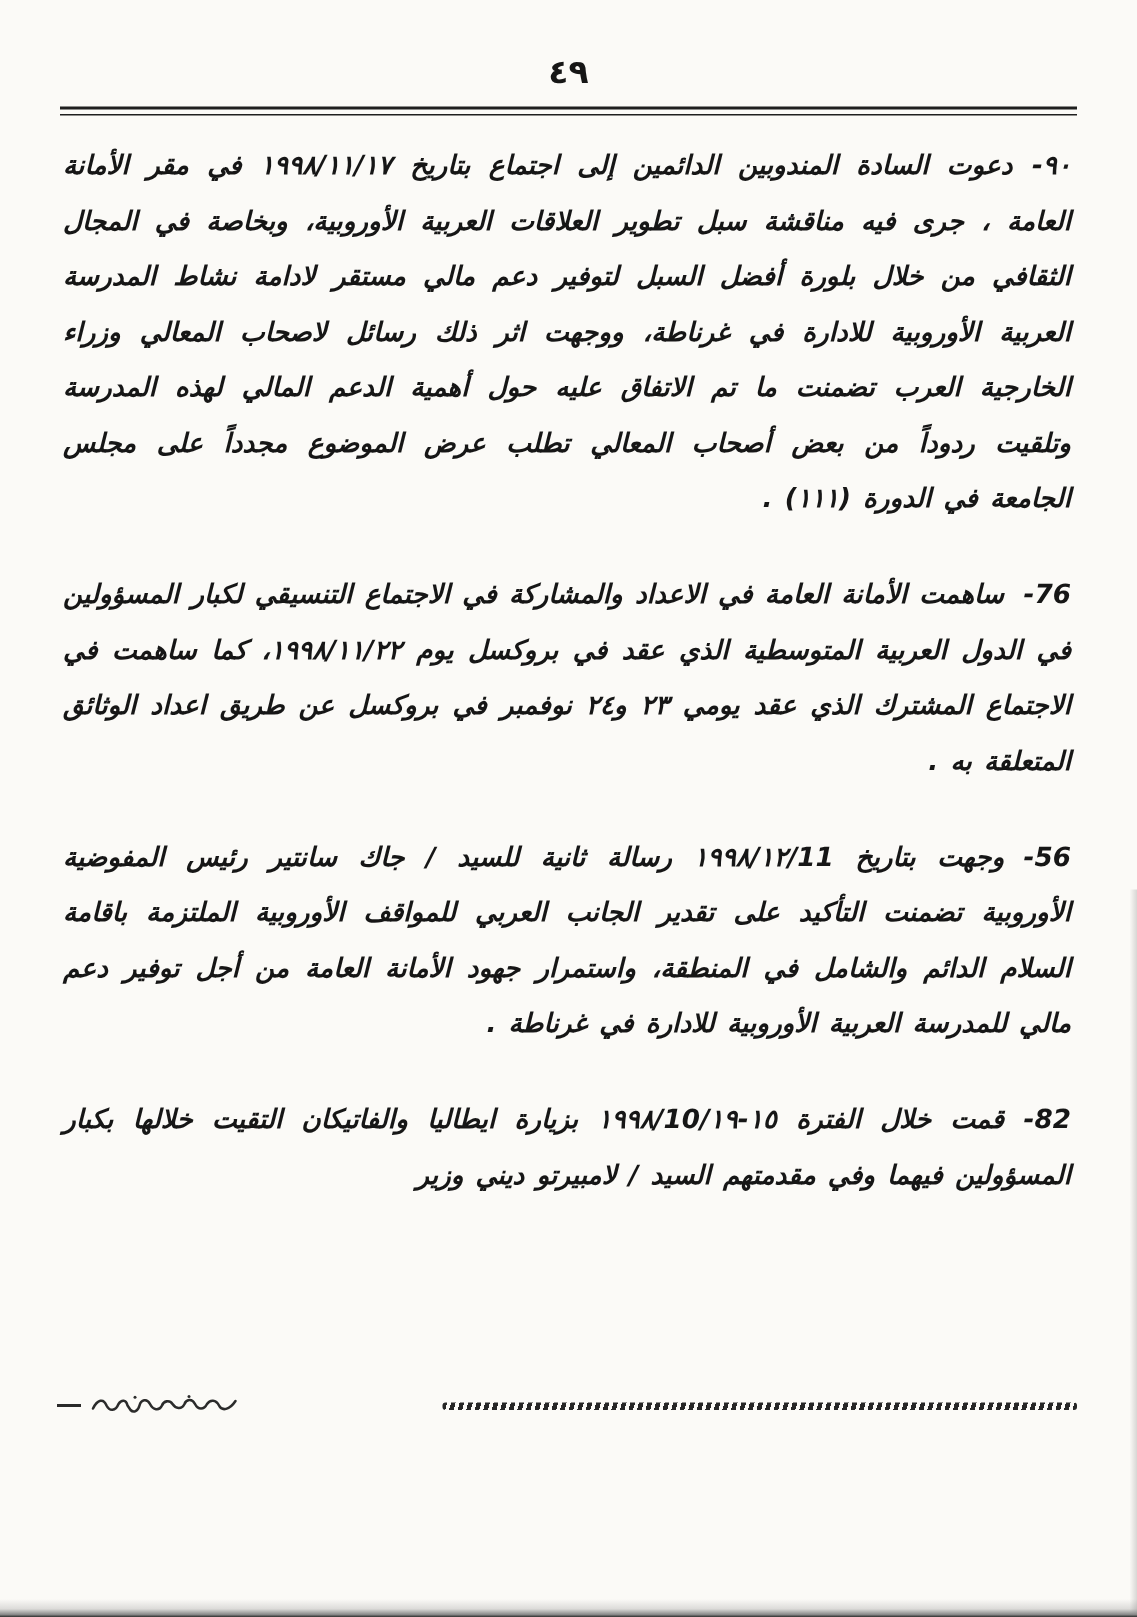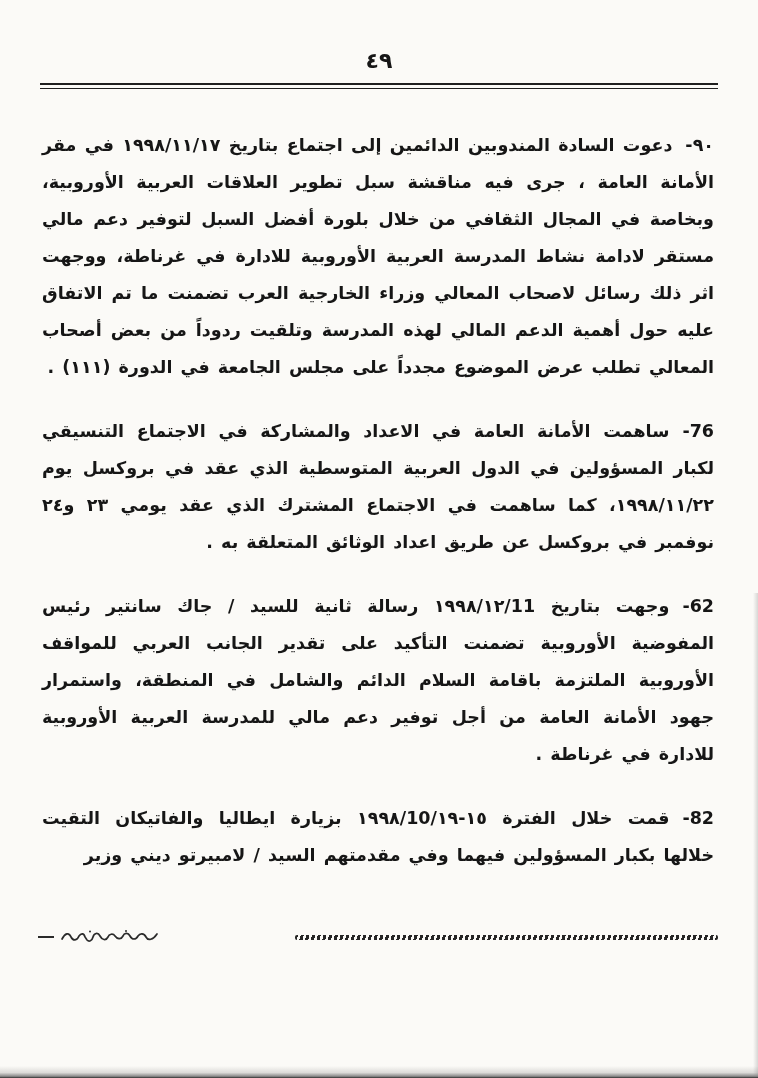--- a/index.html
+++ b/index.html
@@ -17,30 +17,30 @@
     direction: rtl;
     font-family: "DejaVu Sans", sans-serif;
     color: #161616;
   }
   .page-number {
     padding-top: 36px;
     text-align: center;
     font-size: 22px;
     font-weight: bold;
     letter-spacing: 1px;
-    margin-top: 12px;
   }
   .top-rule {
     margin: 10px 40px 0 40px;
     height: 2.6px;
     border-top: 2px solid #1f1f1f;
     border-bottom: 1.4px solid #1f1f1f;
   }
   .content {
-    margin: 38px 44px 0 42px;
+    margin: 16px 44px 0 42px;
+    font-style: italic;
   }
   .para {
     margin: 0 0 27px 0;
     font-size: 17.5px;
     font-weight: 700;
     line-height: 37px;
     text-align: justify;
     text-align-last: right;
     word-spacing: 2px;
   }
@@ -111,21 +111,21 @@
   <div class="page-number">٤٩</div>
 
   <div class="top-rule"></div>
 
   <div class="content">
 
     <p class="para"><span class="pnum">٩٠-</span><span class="ptxt">دعوت السادة المندوبين الدائمين إلى اجتماع بتاريخ ١٩٩٨/١١/١٧ في مقر الأمانة العامة ، جرى فيه مناقشة سبل تطوير العلاقات العربية الأوروبية، وبخاصة في المجال الثقافي من خلال بلورة أفضل السبل لتوفير دعم مالي مستقر لادامة نشاط المدرسة العربية الأوروبية للادارة في غرناطة، ووجهت اثر ذلك رسائل لاصحاب المعالي وزراء الخارجية العرب تضمنت ما تم الاتفاق عليه حول أهمية الدعم المالي لهذه المدرسة وتلقيت ردوداً من بعض أصحاب المعالي تطلب عرض الموضوع مجدداً على مجلس الجامعة في الدورة (١١١) .</span></p>
 
     <p class="para"><span class="pnum">76-</span><span class="ptxt">ساهمت الأمانة العامة في الاعداد والمشاركة في الاجتماع التنسيقي لكبار المسؤولين في الدول العربية المتوسطية الذي عقد في بروكسل يوم ١٩٩٨/١١/٢٢، كما ساهمت في الاجتماع المشترك الذي عقد يومي ٢٣ و٢٤ نوفمبر في بروكسل عن طريق اعداد الوثائق المتعلقة به .</span></p>
 
-    <p class="para"><span class="pnum">62-</span><span class="ptxt">وجهت بتاريخ ١٩٩٨/١٢/11 رسالة ثانية للسيد / جاك سانتير رئيس المفوضية الأوروبية تضمنت التأكيد على تقدير الجانب العربي للمواقف الأوروبية الملتزمة باقامة السلام الدائم والشامل في المنطقة، واستمرار جهود الأمانة العامة من أجل توفير دعم مالي للمدرسة العربية الأوروبية للادارة في غرناطة .</span></p>
+    <p class="para"><span class="pnum">56-</span><span class="ptxt">وجهت بتاريخ ١٩٩٨/١٢/11 رسالة ثانية للسيد / جاك سانتير رئيس المفوضية الأوروبية تضمنت التأكيد على تقدير الجانب العربي للمواقف الأوروبية الملتزمة باقامة السلام الدائم والشامل في المنطقة، واستمرار جهود الأمانة العامة من أجل توفير دعم مالي للمدرسة العربية الأوروبية للادارة في غرناطة .</span></p>
 
     <p class="para"><span class="pnum">82-</span><span class="ptxt">قمت خلال الفترة ١٥-١٩٩٨/10/١٩ بزيارة ايطاليا والفاتيكان التقيت خلالها بكبار المسؤولين فيهما وفي مقدمتهم السيد / لامبيرتو ديني وزير</span></p>
 
   </div>
 
   <div class="footer">
     <div class="f-dash"></div>
     <svg class="f-script" width="100" height="18" viewBox="0 0 100 18" aria-hidden="true">
       <path d="M2 11 C5 5, 9 4, 11 9 C13 13, 17 13, 19 8 C21 5, 24 5, 25 9 L27 12 C29 14, 32 13, 33 9 C34 5, 38 4, 40 8 C42 12, 46 13, 48 9 C49 6, 53 5, 55 8 C57 11, 61 12, 63 8 C64 5, 68 4, 70 8 C72 12, 76 12, 78 8 C80 5, 84 5, 86 9 C88 13, 93 12, 97 6" fill="none" stroke="#2b2b2b" stroke-width="1.7" stroke-linecap="round"></path>
       <circle cx="30" cy="3.5" r="1" fill="#2b2b2b"></circle>

